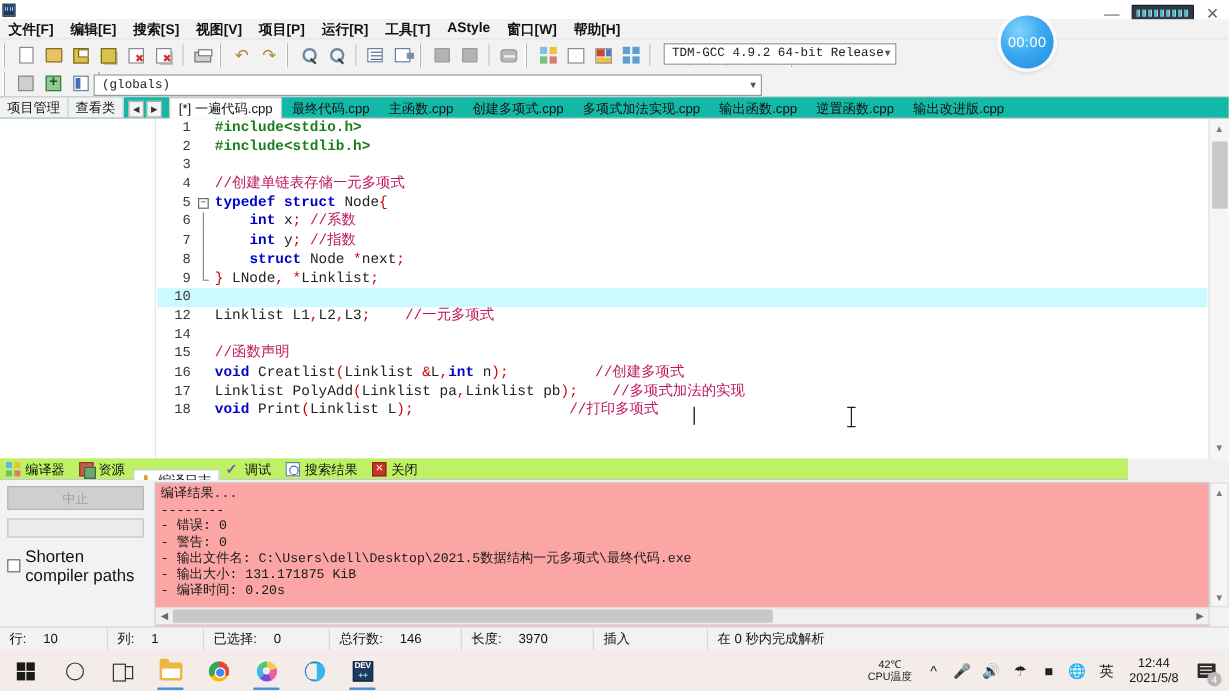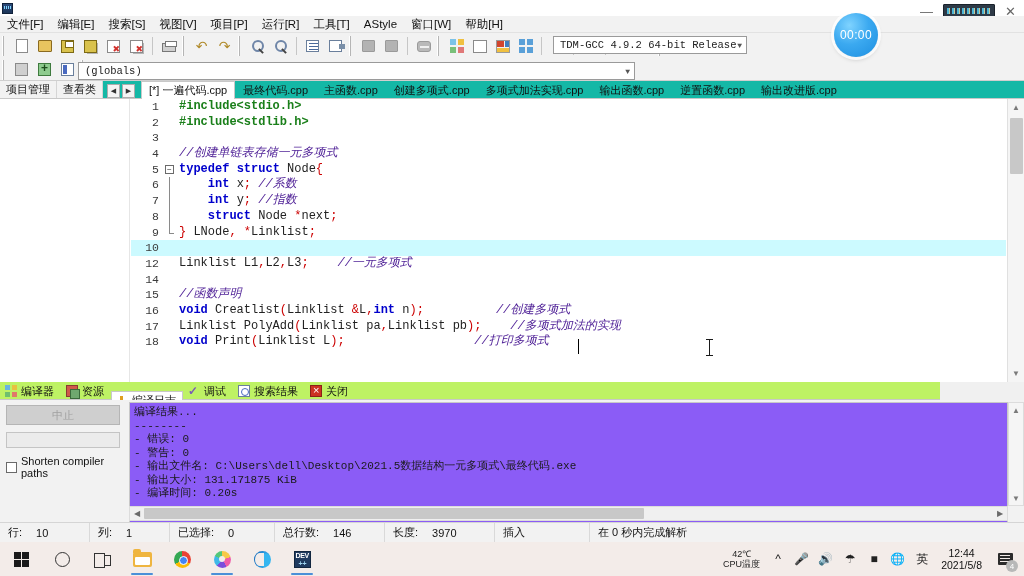--- a/index.html
+++ b/index.html
@@ -58,20 +58,21 @@
     border-left:1px solid #9aa3ab; border-bottom:1px solid #9aa3ab; border-right:1px solid #9aa3ab;
   }
 
   
   .menubar {
     position: absolute; left: 0; top: 16px; width: 1024px; height: 17px;
     background: #f2f2f2;
     display: flex; align-items: center;
     font-size: 11.5px; color: #111;
     border-bottom: 1px solid #e2e2e2;
+    font-weight: bold;
   }
   .menu-item { padding: 0 7px; white-space: nowrap; cursor: default; }
 
   
   .toolbar {
     position: absolute; left: 0; width: 1024px; height: 26px;
     background: #f2f2f2;
     display: flex; align-items: center;
   }
   .toolbar.row1 { top: 33px; }
@@ -226,21 +227,21 @@
     border:1px solid #6a6a6a; background:#fff; font-size:8px; line-height:7px;
     text-align:center; color:#333; cursor:default;
   }
   .fold-line { position:absolute; left:6px; top:0; bottom:0; width:1px; background:#8a8a8a; }
   .fold-end  { position:absolute; left:6px; top:0; height:8px; width:1px; background:#8a8a8a; }
   .fold-end::after{content:"";position:absolute;left:0;top:8px;width:5px;height:1px;background:#8a8a8a;}
   .ctext { flex: 1 1 auto; padding-left: 4px; }
 
   .k  { color:#0000cc; font-weight:bold; }      
   .pp { color:#1a7f1a; font-weight:bold; }      
-  .cm { color:#4c1d95; font-style:italic; }     
+  .cm { color:#be185d; }     
   .sy { color:#cc0000; }                        
   .id { color:#222222; }
 
   .caret {
     position: absolute; left: 578px; top: 240px; width: 1px; height: 15px;
     background: #000;
   }
   .mouse-cursor {
     position: absolute; left: 706px; top: 240px; width: 7px; height: 17px;
     pointer-events:none;
@@ -300,26 +301,26 @@
     background: #f2f2f2; padding: 5px 6px;
   }
   .abort-btn {
     width: 114px; height: 20px; background: #cfcfcf; border: 1px solid #b5b5b5;
     color: #a0a0a0; font-size: 11px; display: flex; align-items: center; justify-content: center;
     cursor: default;
   }
   .progress-box {
     width: 114px; height: 16px; background: #ebebeb; border: 1px solid #c4c4c4; margin-top: 7px;
   }
-  .shorten-row { display: flex; align-items: center; gap: 4px; margin-top: 7px; font-size: 11px; color: #111; }
+  .shorten-row { display: flex; align-items: center; gap: 4px; margin-top: 7px; font-size: 14px; color: #111; }
   .cbx { width: 11px; height: 11px; border: 1px solid #6a6a6a; background: #fff; flex: 0 0 auto; cursor: default; }
 
   .log-area {
     position: absolute; left: 129px; top: 2px; right: 16px; height: 126px;
-    background: #8b5cf6; border: 1px solid #c8c8c8;
+    background: #fca5a5; border: 1px solid #c8c8c8;
     font-family: "Liberation Mono", monospace; font-size: 11px; color: #1a1a1a;
     padding: 3px 4px; overflow: hidden; line-height: 13.5px; white-space: pre;
   }
   .log-vscroll {
     position:absolute; right:0; top:2px; width:16px; height:104px;
     background:#f5f5f5; border:1px solid #dcdcdc;
     display:flex; flex-direction:column; align-items:center; justify-content:space-between;
   }
   .log-vscroll .vs-arrow{width:14px;height:14px;}
   .log-hscroll {

